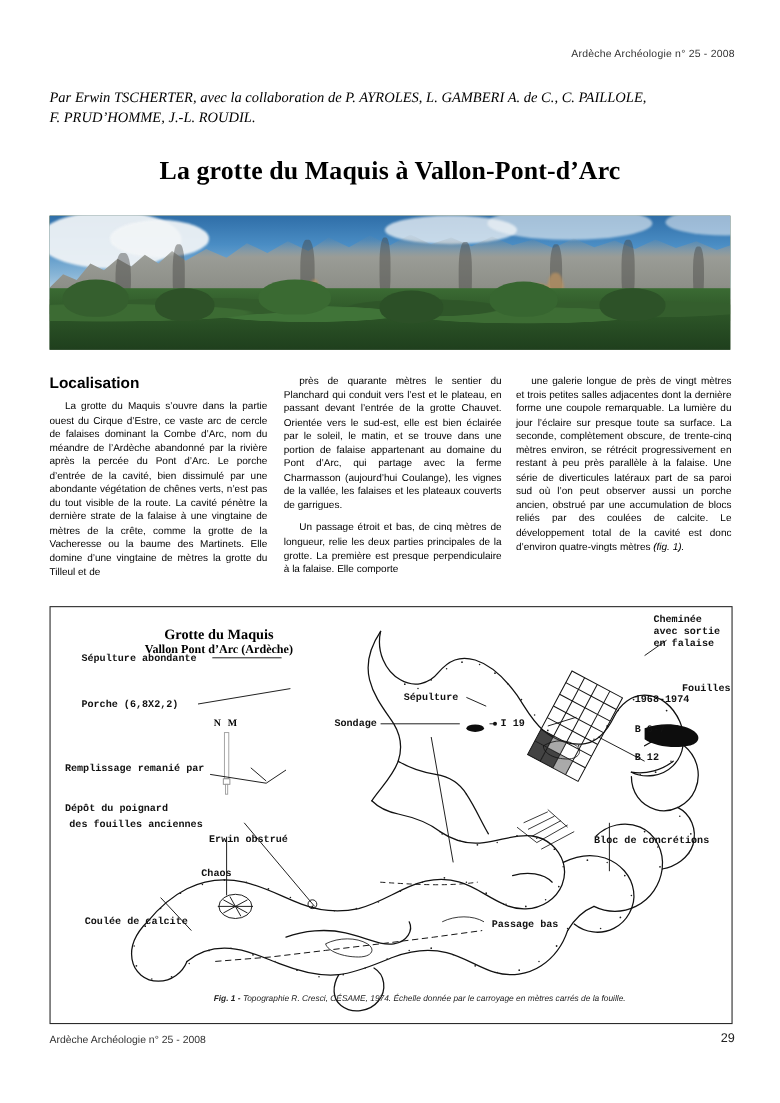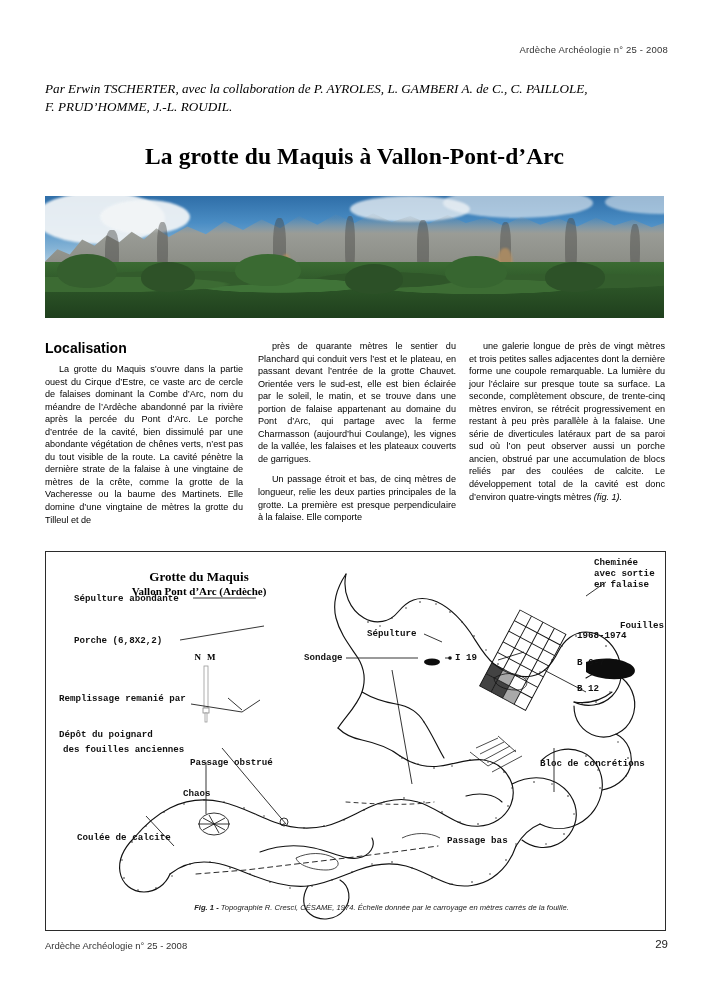--- a/index.html
+++ b/index.html
@@ -437,21 +437,21 @@
     <div class="lbl" style="left:531px; top:78px;text-align:center;">1968-1974</div>
     <div class="lbl" style="left:531px; top:105px;">B 6-7</div>
     <div class="lbl" style="left:531px; top:131px;">B 12</div>
 
     <div class="lbl" style="left:321px; top:76px;text-align:center;">Sépulture</div>
     <div class="lbl" style="left:258px; top:100px;">Sondage</div>
     <div class="lbl" style="left:409px; top:100px;">I 19</div>
     <div class="lbl" style="left:13px;  top:177px;">Dépôt du poignard</div>
     <div class="lbl" style="left:494px; top:206px;">Bloc de concrétions</div>
 
-    <div class="lbl" style="left:144px; top:205px;">Passage obstrué</div>
+    <div class="lbl" style="left:144px; top:205px;">Erwin obstrué</div>
     <div class="lbl" style="left:137px; top:236px;">Chaos</div>
     <div class="lbl" style="left:31px;  top:280px;">Coulée de calcite</div>
     <div class="lbl" style="left:401px; top:283px;">Passage bas</div>
   </div>
 
   <div class="caption">
     <b>Fig. 1 - </b><span>Topographie R. Cresci, CÉSAME, 1974. Échelle donnée par le carroyage en mètres carrés de la fouille.</span>
   </div>
 
   <div class="footer-left">Ardèche Archéologie n° 25 - 2008</div>

